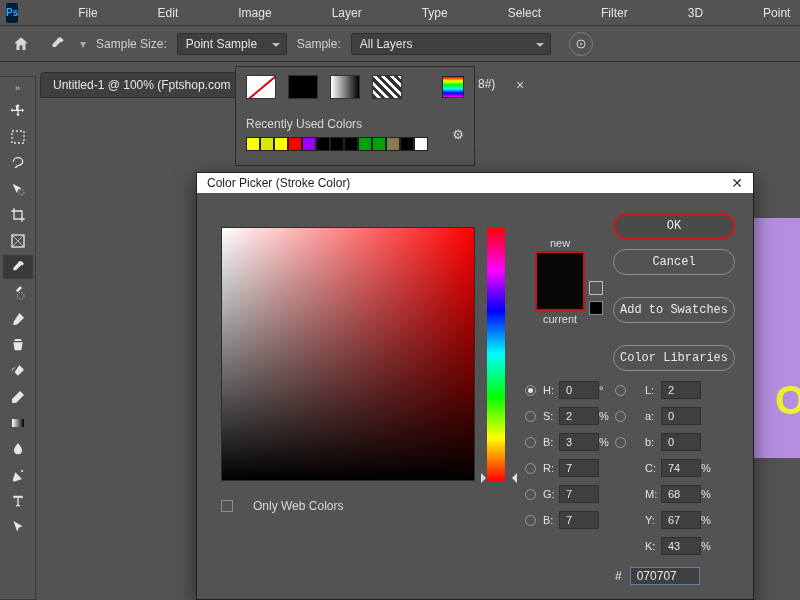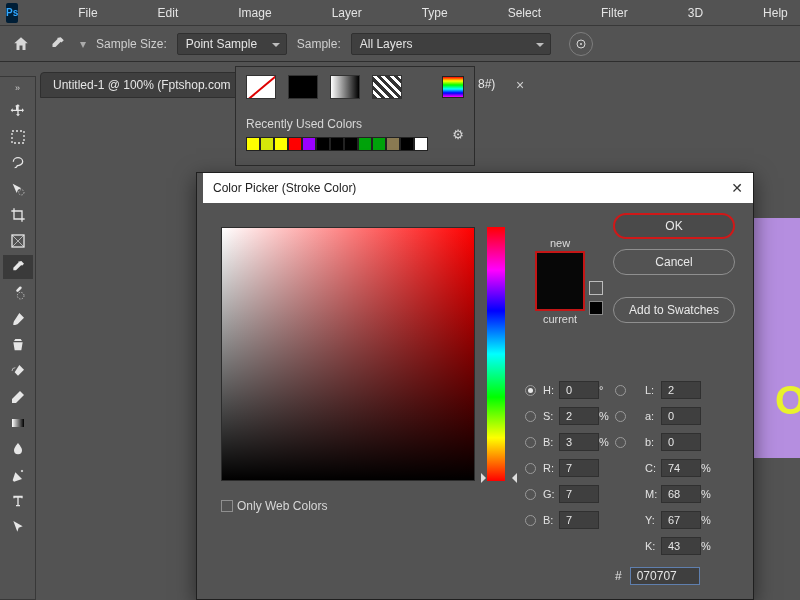--- a/index.html
+++ b/index.html
@@ -108,22 +108,22 @@
   .canvas-text {
     position: absolute; right: -4px; top: 378px;
     font-size: 40px; font-weight: 900; color: #e9f22d; letter-spacing: -2px;
   }
   
   .dialog {
     position: absolute; left: 196px; top: 172px; width: 558px; height: 428px;
     background: #535353; border: 1px solid #1f1f1f; box-shadow: 0 6px 20px rgba(0,0,0,.5);
   }
   .dlg-title {
-    height: 30px; background: #fff; color: #222; display: flex; align-items: center;
-    padding: 0 10px; font-size: 12px; margin-left: 6px;
+    height: 20px; background: #fff; color: #222; display: flex; align-items: center;
+    padding: 0 10px; font-size: 12px;
   }
   .dlg-close { margin-left: auto; font-size: 14px; color: #333; }
   .sat-field {
     position: absolute; left: 24px; top: 54px; width: 254px; height: 254px;
     background:
       linear-gradient(to top, #000, rgba(0,0,0,0)),
       linear-gradient(to right, #fff, #ff0000);
     border: 1px solid #2c2c2c;
   }
   .hue-strip {
@@ -153,23 +153,24 @@
   }
   .swatch-nc {
     position: absolute; left: 392px; top: 128px; width: 14px; height: 14px;
     border: 1px solid #888; background: #000;
   }
   .btn-stack { position: absolute; right: 18px; top: 40px; width: 122px; display: flex; flex-direction: column; gap: 10px; }
   .dlg-btn {
     height: 26px; border-radius: 13px; border: 1px solid #8f8f8f;
     background: #535353; color: #e9e9e9; display: flex; align-items: center; justify-content: center;
     font-size: 12px;
+    font-family: Liberation Mono, monospace;
   }
   .dlg-btn.ok { border: 2px solid #d01818; background: #4a4a4a; }
-  .owc { position: absolute; left: 24px; top: 326px; display: flex; align-items: center; gap: 4px; color: #d7d7d7; }
+  .owc { position: absolute; left: 24px; top: 326px; display: flex; align-items: center; gap: 20px; color: #d7d7d7; }
   .owc-box { width: 12px; height: 12px; border: 1px solid #8f8f8f; }
   
   .numgrid {
     position: absolute; left: 328px; top: 208px; right: 18px;
     display: grid; grid-template-columns: 18px 16px 40px 16px 30px 16px 40px 16px;
     row-gap: 8px; align-items: center; font-size: 11px;
   }
   .radio {
     width: 11px; height: 11px; border: 1px solid #9a9a9a; border-radius: 50%;
     display: inline-block; position: relative;
@@ -197,21 +198,21 @@
 <div class="menubar">
   <div class="ps-badge">Ps</div>
   <div class="menubar-item">File</div>
   <div class="menubar-item">Edit</div>
   <div class="menubar-item">Image</div>
   <div class="menubar-item">Layer</div>
   <div class="menubar-item">Type</div>
   <div class="menubar-item">Select</div>
   <div class="menubar-item">Filter</div>
   <div class="menubar-item">3D</div>
-  <div class="menubar-item">Help</div>
+  <div class="menubar-item">Point</div>
   <div class="menubar-item">Window</div>
   <div class="menubar-item">Help</div>
 </div>
 
 <div class="optbar">
   <div class="home-btn">
     <svg width="18" height="18" viewBox="0 0 24 24">
         <path fill="#d7d7d7" d="M12 3l9 8h-3v9h-4v-6h-4v6H6v-9H3z"></path>
       </svg>
   </div>
@@ -391,20 +392,21 @@
     </div>
     <div class="preview-label">current</div>
   </div>
   <div class="cube-ic"></div>
   <div class="swatch-nc"></div>
 
   <div class="btn-stack">
     <div class="dlg-btn ok">OK</div>
     <div class="dlg-btn">Cancel</div>
     <div class="dlg-btn" style="margin-top:12px">Add to Swatches</div>
+    <div class="dlg-btn" style="margin-top:12px">Color Libraries</div>
   </div>
 
   <div class="owc">
     <span class="owc-box"></span>
     <span>Only Web Colors</span>
   </div>
 
   <div class="numgrid">
 
     <span class="radio on"></span>

